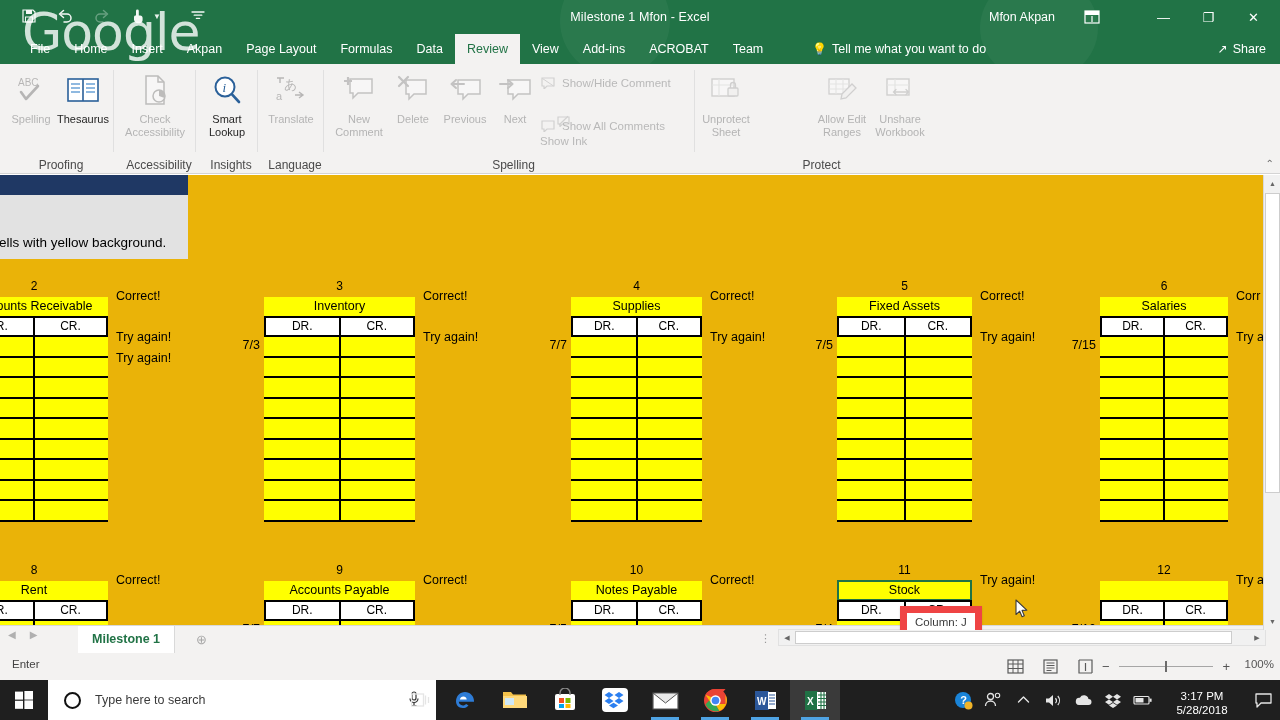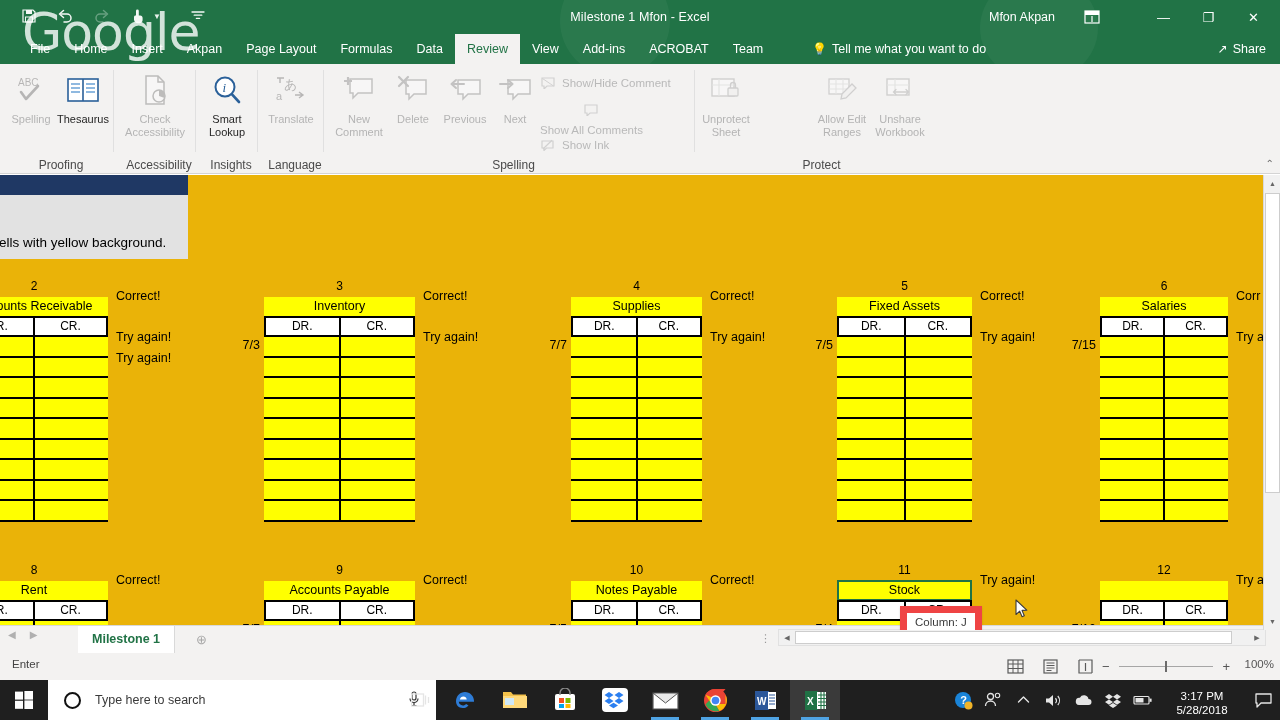--- a/index.html
+++ b/index.html
@@ -374,29 +374,29 @@
 
       <div class="smallrow" style="left:216px; top:12px;">
         <span class="si">
           <svg width="14" height="12" viewBox="0 0 14 12">
               <path d="M1 1h12v8H6l-3 3V9H1z" fill="none" stroke="#bbb" stroke-width="1.2"></path>
               <path d="M1.5 1.5l11 7.5" stroke="#bbb" stroke-width="1"></path>
             </svg>
         </span>
         <span>Show/Hide Comment</span>
       </div>
-      <div class="smallrow" style="left:216px; top:39px;flex-direction:column;">
+      <div class="smallrow" style="left:216px; top:55px;">
         <span class="si">
           <svg width="14" height="12" viewBox="0 0 14 12">
               <path d="M1 1h12v8H6l-3 3V9H1z" fill="none" stroke="#bbb" stroke-width="1.2"></path>
             </svg>
         </span>
         <span>Show All Comments</span>
       </div>
-      <div class="smallrow" style="left:216px; top:74px;">
+      <div class="smallrow" style="left:216px; top:50px;flex-direction:column;">
         <span class="si">
           <svg width="14" height="12" viewBox="0 0 14 12">
               <path d="M1 2h11v7H5.5L3 11.5V9H1z" fill="none" stroke="#bbb" stroke-width="1.2"></path>
               <path d="M2 10 L11 1.2" stroke="#bbb" stroke-width="1.2"></path>
             </svg>
         </span>
         <span>Show Ink</span>
       </div>
 
       <div class="glabel">Spelling</div>

